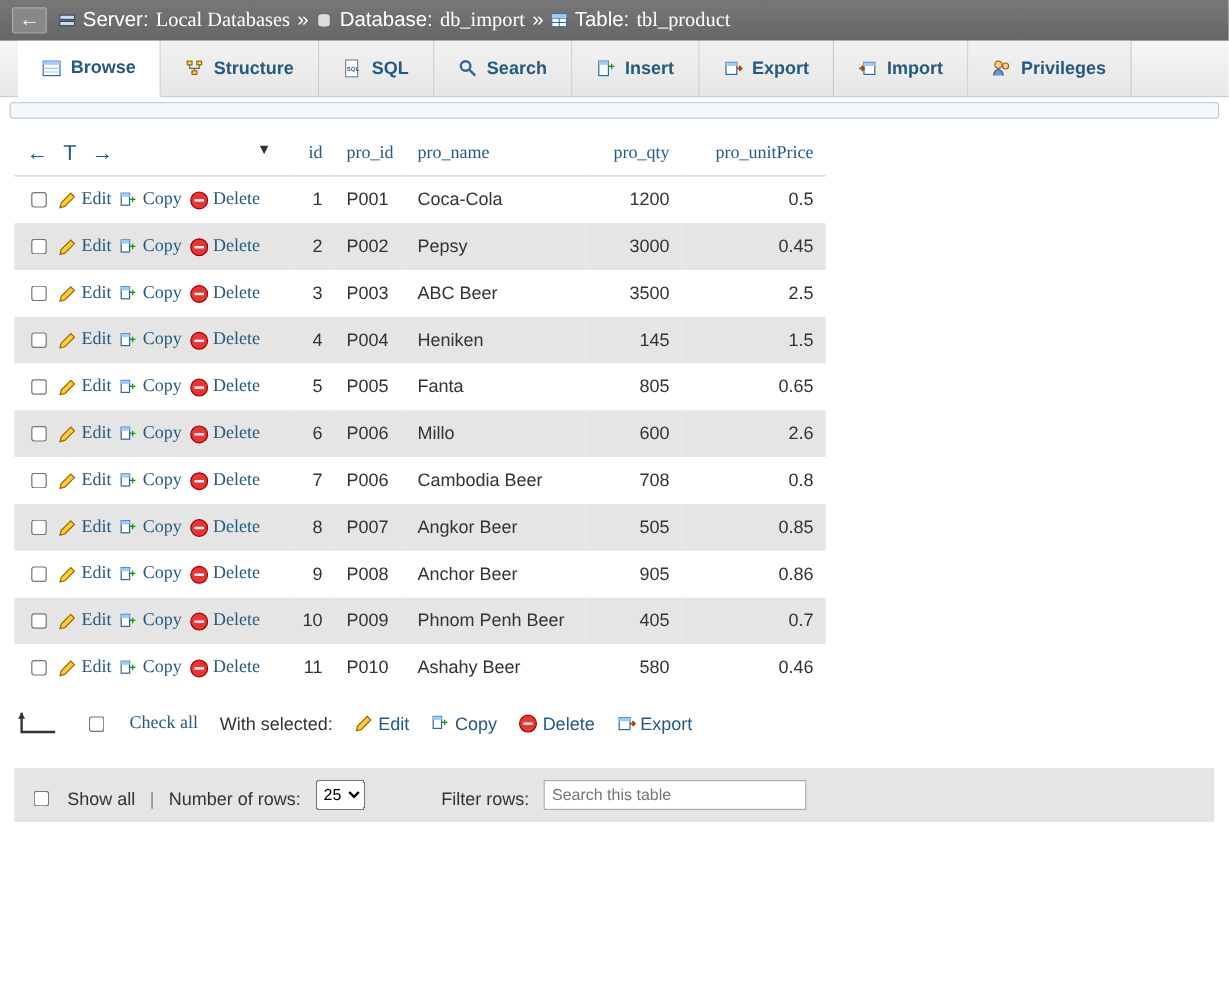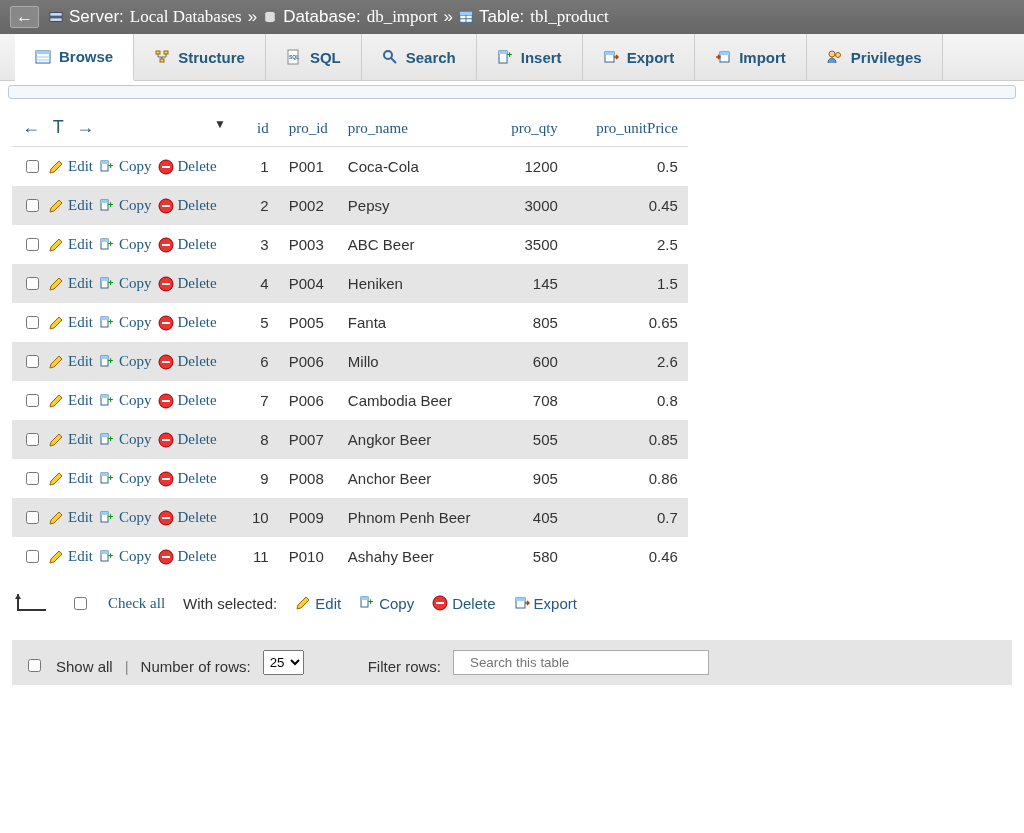--- a/index.html
+++ b/index.html
@@ -94,22 +94,22 @@
   .bottombar {
     background: #e5e5e5;
     padding: 10px 12px;
     display:flex; align-items:flex-end; gap:12px;
     margin: 10px 12px 0 12px;
   }
   .bottombar select {
     padding: 3px 2px;
   }
   .bottombar input[type=text] {
-    padding: 4px 16px;
-    width: 256px;
+    padding: 4px 6px;
+    width: 219px;
     border: 1px solid #aaa;
   }
   .divider { color:#888; }
 </style>
 </head>
 <body>
 
 <div class="breadcrumb">
   <span class="back">←</span>
   <svg class="bc-icon" viewBox="0 0 16 16">

